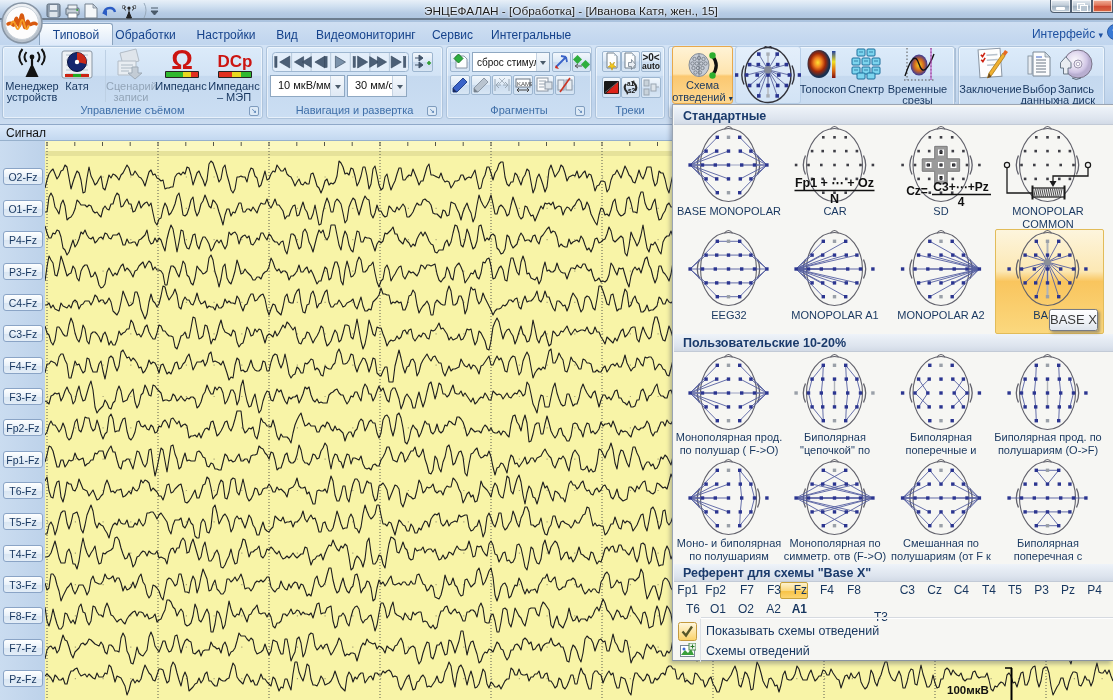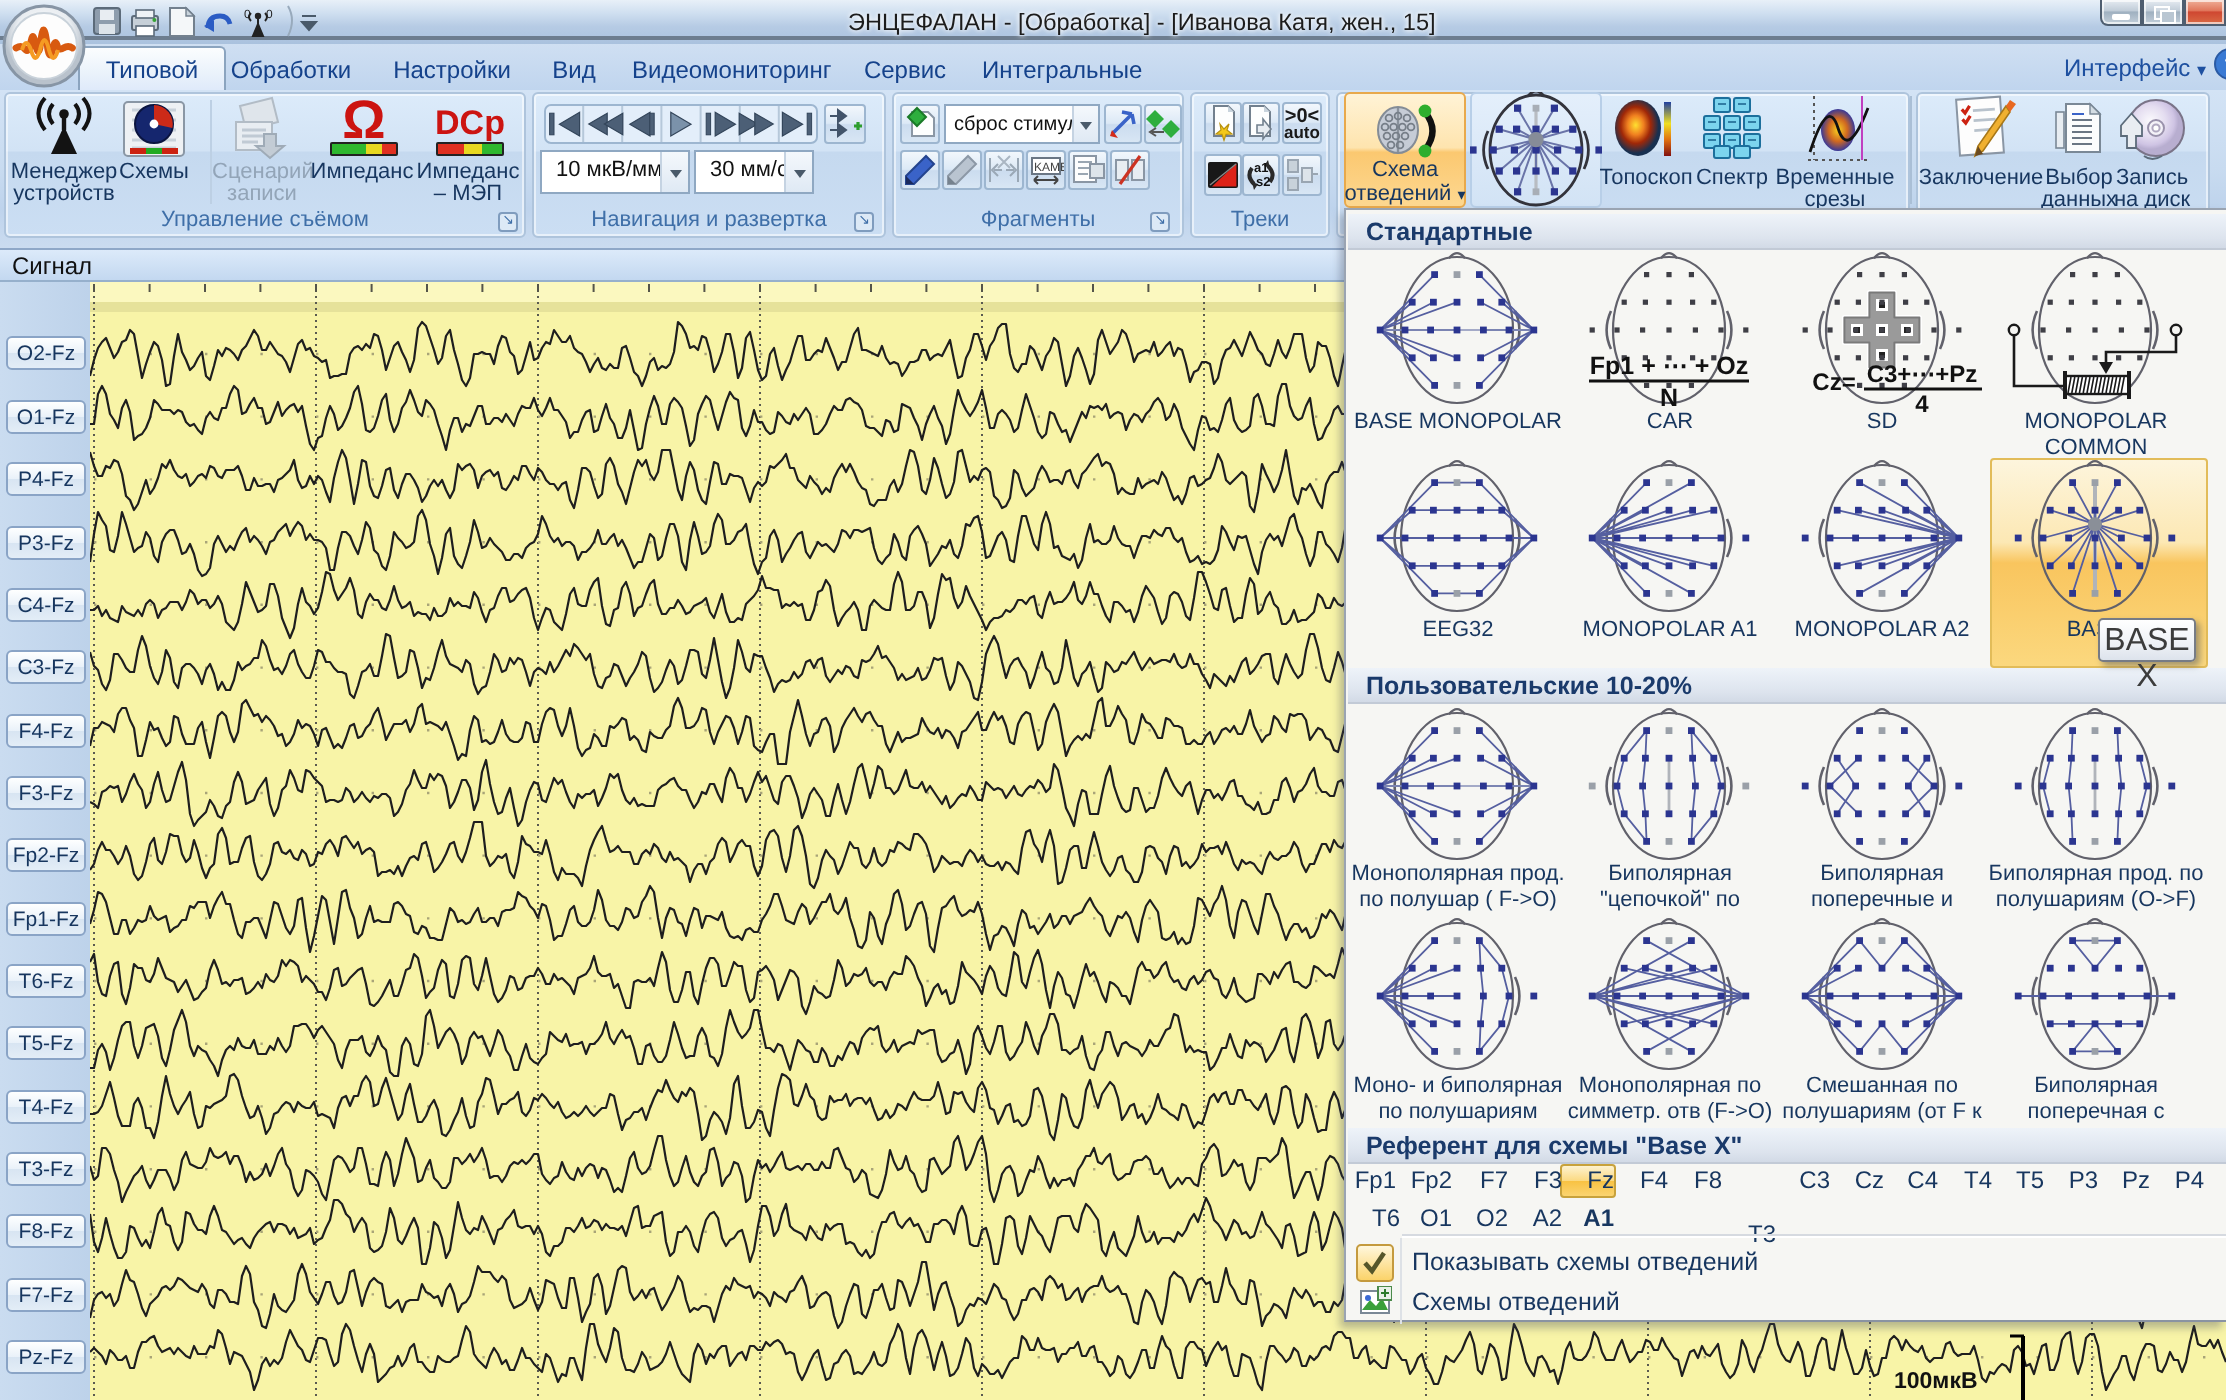--- a/index.html
+++ b/index.html
@@ -26,21 +26,21 @@
 .arrgl{position:absolute;width:0;height:0;border-left:3.5px solid transparent;border-right:3.5px solid transparent;border-top:4px solid #4a5a6a}
 #signalbar{left:0;top:125px;width:1113px;height:16px;background:linear-gradient(#dceafa,#c3d8f0);border-bottom:1px solid #96b0cc;font-size:12px;color:#111;padding:1px 0 0 6px}
 #sidebar{left:0;top:141px;width:45px;height:559px;background:linear-gradient(90deg,#cadcf0,#bdd2ea)}
 .chbtn{position:absolute;left:3px;width:40px;height:17px;border:1px solid #8aa4c6;border-radius:3px;background:linear-gradient(#feffff,#e9f1f9 50%,#d8e5f2 51%,#e3edf7);font-size:10.5px;color:#17365f;text-align:center;padding-top:2px}
 #panel{left:672px;top:104px;width:441px;height:557px;background:#f6f6f3;border-left:1px solid #9aa4b2;border-top:1px solid #9aa4b2;border-bottom:1px solid #8a93a2;box-shadow:-2px 3px 4px rgba(60,70,90,.35)}
 .phead{position:absolute;left:1px;width:439px;height:18px;background:linear-gradient(#eef3f9,#dde4ee 70%,#d2dae6);border-bottom:1px solid #c2cad6;font-size:12.5px;font-weight:bold;color:#1a3a6b;padding:2px 0 0 9px}
 .mlabel{position:absolute;width:110px;font-size:11px;color:#17365f;text-align:center;line-height:13px;white-space:nowrap}
 .elec{position:absolute;font-size:12px;color:#17365f;text-align:right;width:26px}
 #fzbox{position:absolute;left:107px;top:477px;width:28px;height:17px;background:linear-gradient(#fdf2cf,#fbd980 50%,#f8c243 51%,#fbd470);border:1px solid #c8a23c;border-radius:2px}
 #basex{position:absolute;left:322px;top:124px;width:109px;height:105px;background:linear-gradient(#fdf5dd 0%,#fce8b4 40%,#f9c55e 50%,#fbd87e 100%);border:1px solid #e2bc59;border-radius:2px}
-#tooltip{position:absolute;left:376px;top:204px;width:49px;height:22px;background:linear-gradient(#ffffff,#eef1f6 60%,#dde3ec);border:1px solid #767b85;border-radius:2.5px;box-shadow:2px 2px 3px rgba(80,85,95,.5);font-size:16px;color:#3c3c3c;text-align:center;padding-top:2px}
+#tooltip{position:absolute;left:376px;top:204px;width:49px;height:22px;background:linear-gradient(#ffffff,#eef1f6 60%,#dde3ec);border:1px solid #767b85;border-radius:2.5px;box-shadow:2px 2px 3px rgba(80,85,95,.5);font-size:13px;color:#3c3c3c;text-align:center;padding-top:2px}
 svg{display:block}
 text{font-family:"Liberation Sans",sans-serif}
 </style></head>
 <body>
 
 <div id="sidebar" class="abs"></div>
 <svg width="1068" height="559" viewBox="0 0 1068 559" style="position:absolute;left:45px;top:141px">
     <rect x="0" y="0" width="1068" height="559" fill="#f8f4a7"></rect>
     <rect x="0" y="0" width="1068" height="10" fill="#fbf8bf"></rect>
     <rect x="0" y="10" width="1068" height="5" fill="#e6e29a"></rect>
@@ -210,21 +210,21 @@
 </svg>
 <svg class="abs" style="left:215px;top:47px" width="40" height="33">
  <text x="20" y="20" text-anchor="middle" font-size="17" font-weight="bold" fill="#cc1411" font-family="Liberation Sans">DCp</text>
  <rect x="3" y="24" width="34" height="7" fill="#222" rx="1"></rect>
  <rect x="4" y="25" width="13" height="5" fill="#e03020"></rect>
     <rect x="17" y="25" width="9" height="5" fill="#e8d820"></rect>
     <rect x="26" y="25" width="10" height="5" fill="#2fb82f"></rect>
 </svg>
 <div class="abs" style="left:105px;top:50px;width:1px;height:52px;background:#bdd0e4"></div>
 <div class="biglabel abs" style="left:2px;top:81px;width:60px">Менеджер<br>устройств</div>
-<div class="biglabel abs" style="left:52px;top:81px;width:50px">Схемы</div>
+<div class="biglabel abs" style="left:52px;top:81px;width:50px">Катя</div>
 <div class="biglabel abs gray" style="left:106px;top:81px;width:50px">Сценарий<br>записи</div>
 <div class="biglabel abs" style="left:152px;top:81px;width:58px">Импеданс</div>
 <div class="biglabel abs" style="left:205px;top:81px;width:58px">Импеданс<br>– МЭП</div>
 
 <svg class="abs" style="left:272px;top:52px" width="137" height="20">
     <rect x="0.5" y="0.5" width="136" height="19" rx="3" fill="#e3eefa" stroke="#9db6d0"></rect>
     <path d="M19.6 1V19" stroke="#b6c8da" stroke-width="1"></path>
     <path d="M39.1 1V19" stroke="#b6c8da" stroke-width="1"></path>
     <path d="M58.7 1V19" stroke="#b6c8da" stroke-width="1"></path>
     <path d="M78.3 1V19" stroke="#b6c8da" stroke-width="1"></path>

